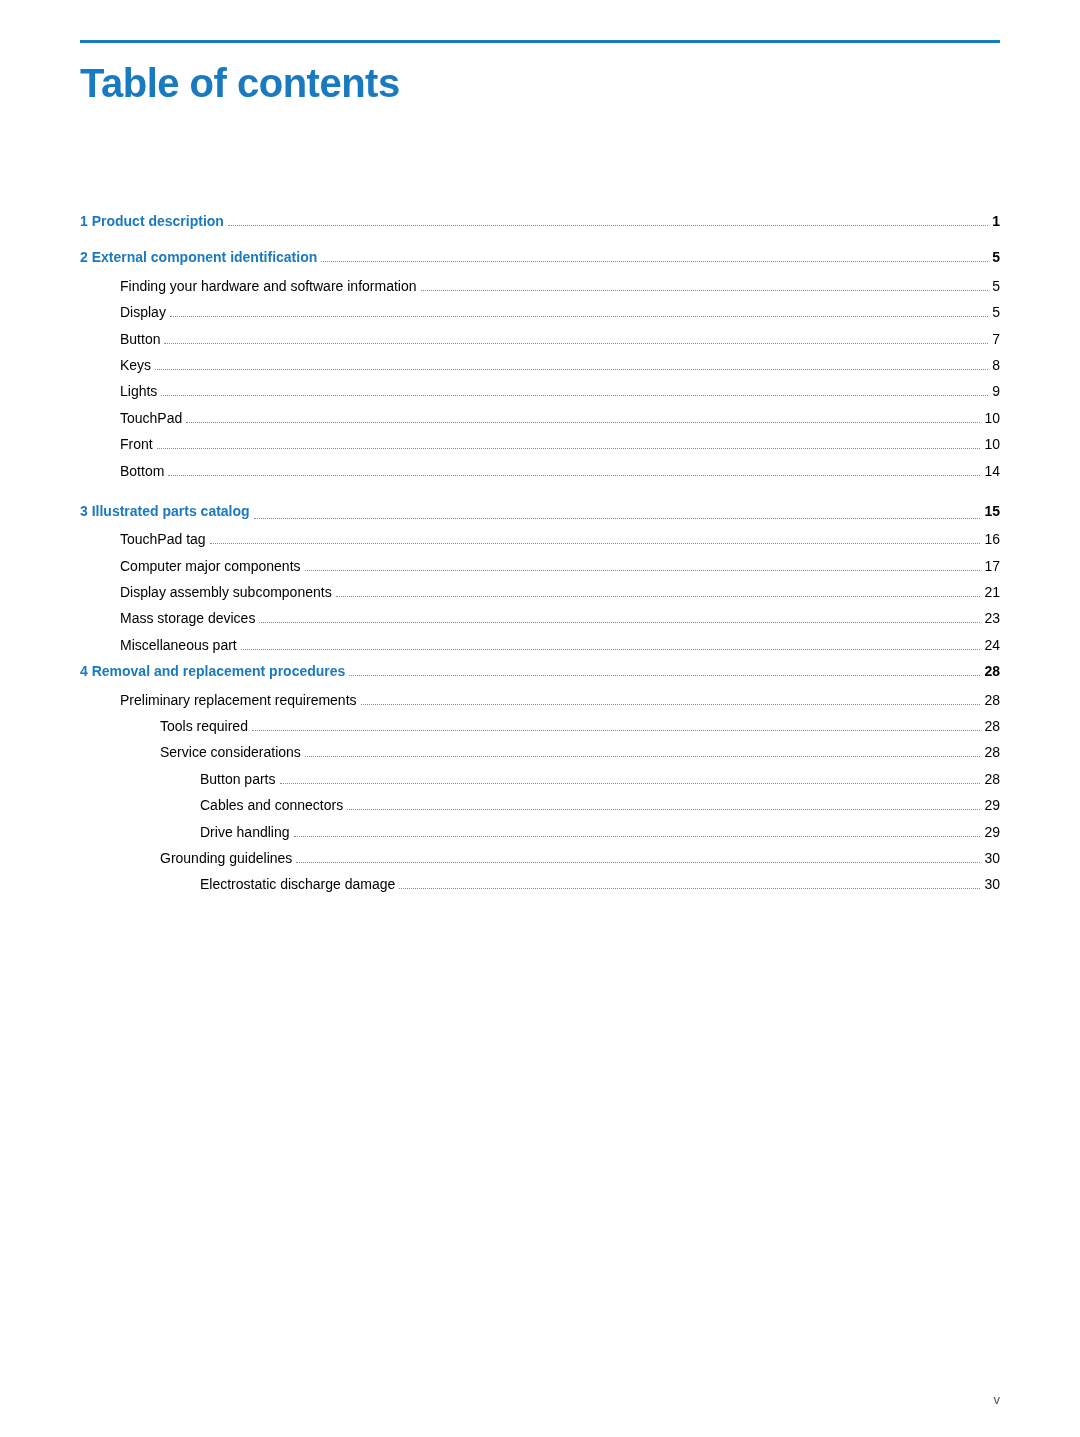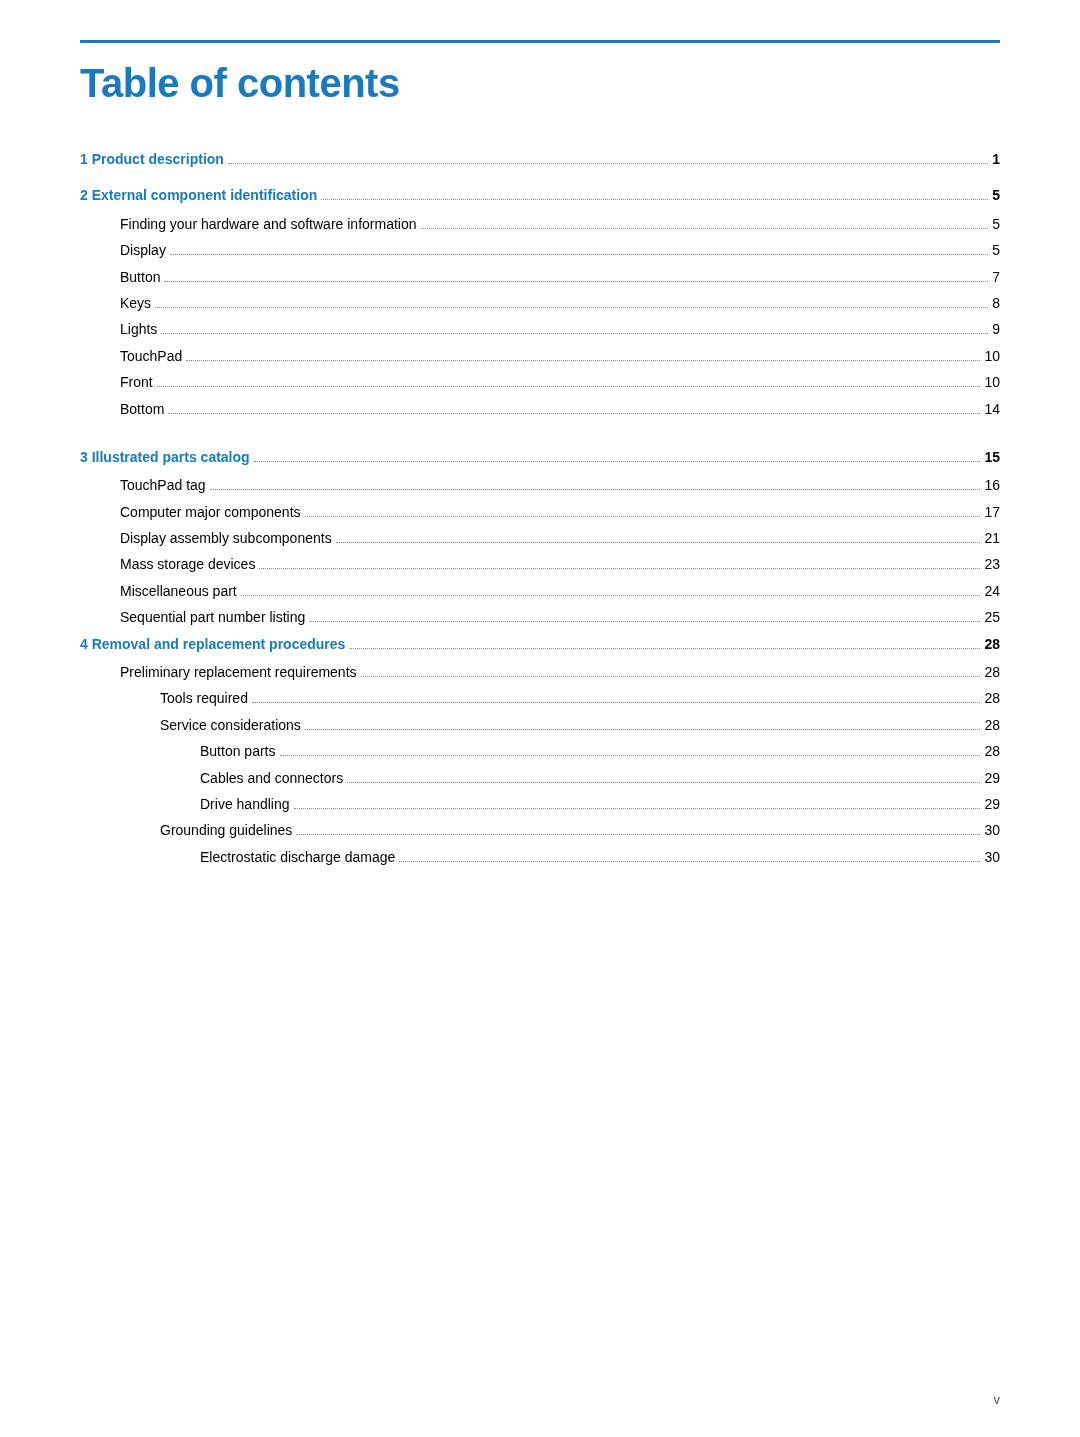--- a/index.html
+++ b/index.html
@@ -19,21 +19,21 @@
 
     .top-border {
       border-top: 3px solid #1a7abf;
       margin-bottom: 18px;
     }
 
     .page-title {
       font-size: 40px;
       font-weight: 900;
       color: #1a7abf;
-      margin-bottom: 42px;
+      margin-bottom: 104px;
       letter-spacing: -0.5px;
     }
 
     .toc-section {
       margin-bottom: 30px;
     }
 
     .toc-entry {
       display: flex;
       align-items: baseline;
@@ -142,21 +142,21 @@
     <div class="toc-entry toc-level1">
       <span class="toc-entry-text">Front</span>
       <span class="toc-entry-dots"></span>
       <span class="toc-entry-page">10</span>
     </div>
     <div class="toc-entry toc-level1">
       <span class="toc-entry-text">Bottom</span>
       <span class="toc-entry-dots"></span>
       <span class="toc-entry-page">14</span>
     </div>
-    <div class="toc-entry toc-chapter" style="margin-top: 26px;">
+    <div class="toc-entry toc-chapter" style="margin-top: 18px; align-items: flex-end;">
       <span class="toc-entry-text">3  Illustrated parts catalog</span>
       <span class="toc-entry-dots"></span>
       <span class="toc-entry-page">15</span>
     </div>
     <div style="height: 2px;"></div>
     <div class="toc-entry toc-level1">
       <span class="toc-entry-text">TouchPad tag</span>
       <span class="toc-entry-dots"></span>
       <span class="toc-entry-page">16</span>
     </div>
@@ -172,25 +172,20 @@
     </div>
     <div class="toc-entry toc-level1">
       <span class="toc-entry-text">Mass storage devices</span>
       <span class="toc-entry-dots"></span>
       <span class="toc-entry-page">23</span>
     </div>
     <div class="toc-entry toc-level1">
       <span class="toc-entry-text">Miscellaneous part</span>
       <span class="toc-entry-dots"></span>
       <span class="toc-entry-page">24</span>
-    </div>
-    <div class="toc-entry toc-level1">
-      <span class="toc-entry-text">Sequential part number listing</span>
-      <span class="toc-entry-dots"></span>
-      <span class="toc-entry-page">25</span>
     </div>
     <div class="toc-entry toc-chapter" style="margin-top: 4px; justify-content: space-between;">
       <span class="toc-entry-text">4  Removal and replacement procedures</span>
       <span class="toc-entry-dots"></span>
       <span class="toc-entry-page">28</span>
     </div>
     <div style="height: 2px;"></div>
     <div class="toc-entry toc-level1">
       <span class="toc-entry-text">Preliminary replacement requirements</span>
       <span class="toc-entry-dots"></span>

